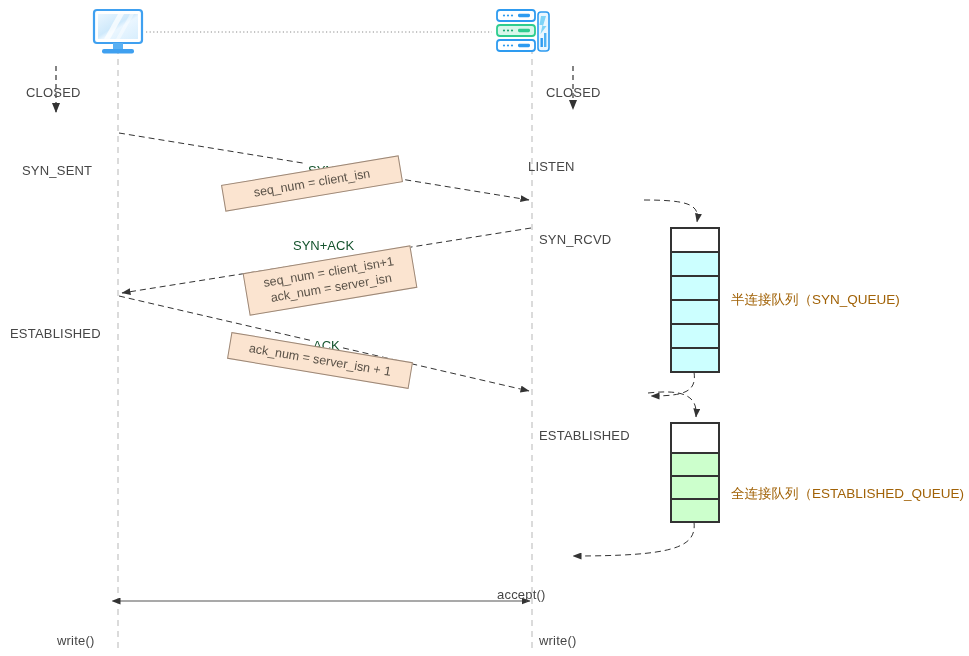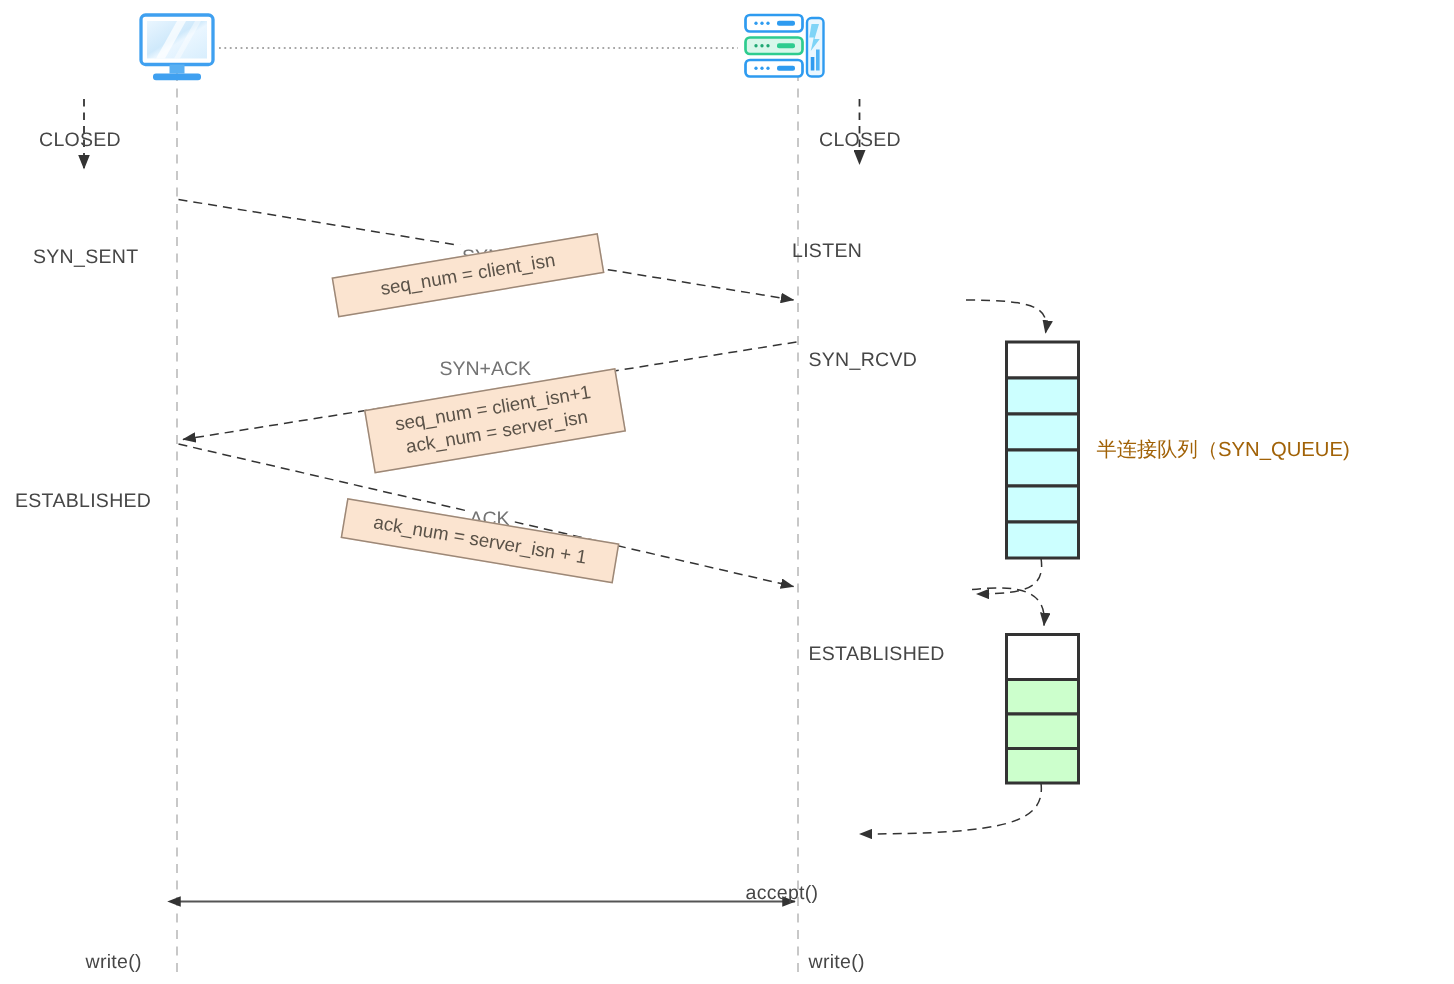--- a/index.html
+++ b/index.html
@@ -44,21 +44,21 @@
     line-height: 16px;
     text-align: center;
     padding: 4px 10px 5px 10px;
     box-sizing: border-box;
     white-space: nowrap;
   }
   .msgtag {
     position: absolute;
     font-family: "Liberation Sans", sans-serif;
     font-size: 13px;
-    color: #737373;
+    color: #14532d;
     background: #ffffff;
     padding: 0 3px;
     white-space: nowrap;
   }
   .qlabel {
     position: absolute;
     font-family: "Liberation Sans", sans-serif;
     font-size: 13.5px;
     color: #a16207;
     white-space: nowrap;
@@ -197,15 +197,16 @@
     <div>seq_num = client_isn+1</div>
     <div>ack_num = server_isn</div>
   </div>
 
   <div class="msgtag" style="left:310px; top:338px;">ACK</div>
   <div class="msgbox" style="left:228px; top:347px; width:184px; transform:rotate(9.5deg); transform-origin:center center;">
     <div>ack_num = server_isn + 1</div>
   </div>
 
   <div class="qlabel" style="left:731px; top:291px;">半连接队列（SYN_QUEUE)</div>
+  <div class="qlabel" style="left:731px; top:485px;">全连接队列（ESTABLISHED_QUEUE)</div>
 
 
 </div>
 
 </body></html>

